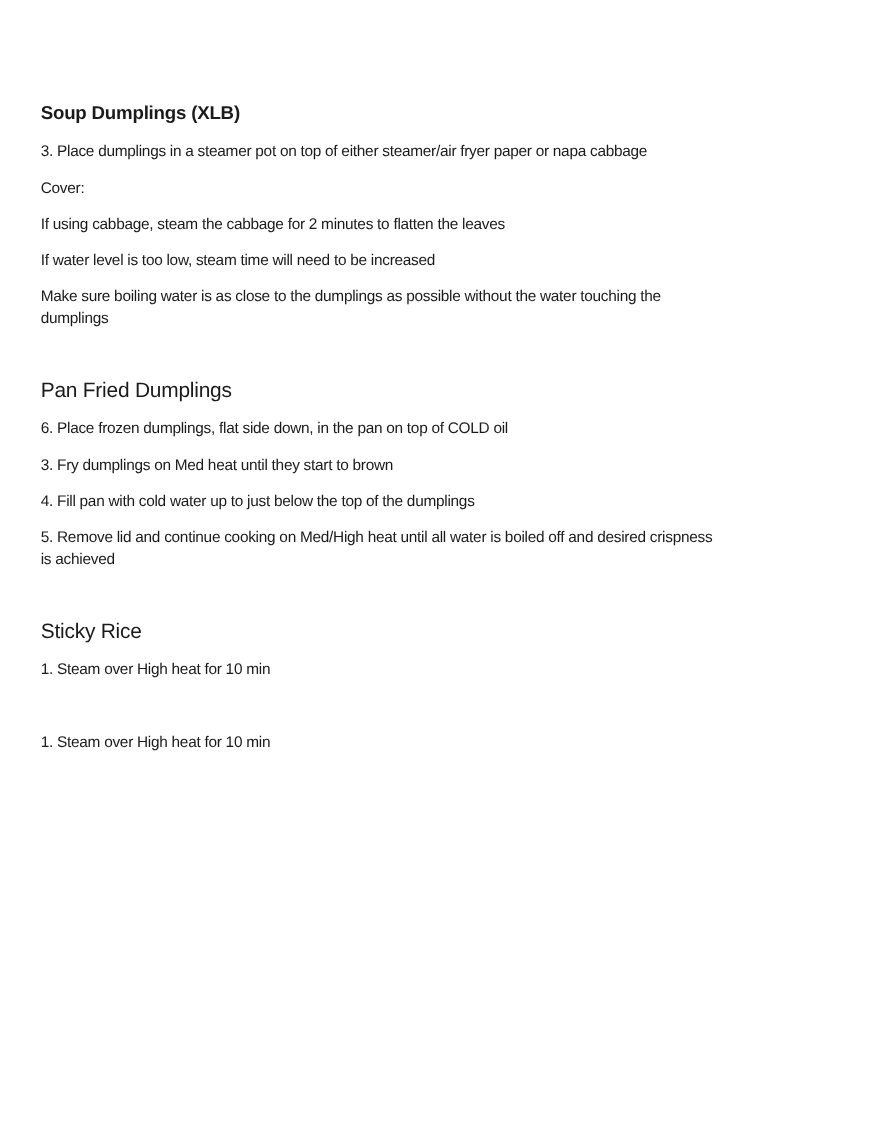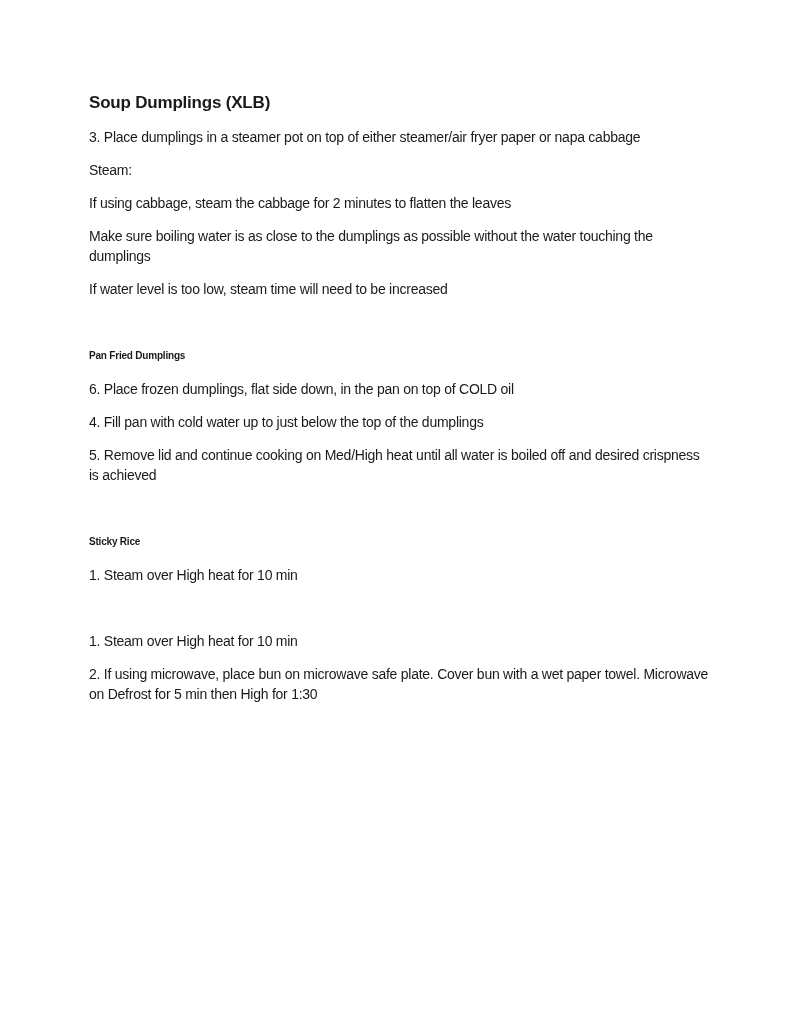--- a/index.html
+++ b/index.html
@@ -11,35 +11,35 @@
     width: 792px;
     height: 1024px;
     overflow: hidden;
     font-family: "Liberation Sans", sans-serif;
     color: #1a1a1a;
   }
   .page {
     box-sizing: border-box;
     width: 792px;
     height: 1024px;
-    padding: 92px 0 0 89px;
+    padding: 92px 0 0 37px;
     background: #ffffff;
     overflow: hidden;
   }
   .doc-title {
     font-size: 17px;
     font-weight: bold;
     line-height: 22px;
     margin: 0 0 13px 0;
     letter-spacing: -0.2px;
     white-space: pre;
   }
   .section-heading {
-    font-size: 10px;
-    font-weight: bold;
+    font-size: 19px;
+    font-weight: normal;
     line-height: 21px;
     margin: 0 0 13px 0;
     letter-spacing: -0.2px;
     white-space: pre;
   }
   .para {
     font-size: 14px;
     font-weight: normal;
     line-height: 20px;
     margin: 0 0 13px 0;
@@ -50,38 +50,37 @@
     height: 33px;
   }
 </style>
 </head>
 <body>
 
 <div class="page">
 
   <div class="doc-title">Soup Dumplings (XLB)</div>
   <div class="para">3. Place dumplings in a steamer pot on top of either steamer/air fryer paper or napa cabbage</div>
-  <div class="para">Steam:</div>
+  <div class="para">Cover:</div>
   <div class="para">If using cabbage, steam the cabbage for 2 minutes to flatten the leaves</div>
+  <div class="para">If water level is too low, steam time will need to be increased</div>
   <div class="para">Make sure boiling water is as close to the dumplings as possible without the water touching the
 dumplings</div>
-  <div class="para">If water level is too low, steam time will need to be increased</div>
 
   <div class="section-gap"></div>
 
   <div class="section-heading">Pan Fried Dumplings</div>
   <div class="para">6. Place frozen dumplings, flat side down, in the pan on top of COLD oil</div>
+  <div class="para">3. Fry dumplings on Med heat until they start to brown</div>
   <div class="para">4. Fill pan with cold water up to just below the top of the dumplings</div>
   <div class="para">5. Remove lid and continue cooking on Med/High heat until all water is boiled off and desired crispness
 is achieved</div>
 
   <div class="section-gap"></div>
 
   <div class="section-heading">Sticky Rice</div>
   <div class="para">1. Steam over High heat for 10 min</div>
 
   <div class="section-gap"></div>
 
   <div class="para">1. Steam over High heat for 10 min</div>
-  <div class="para">2. If using microwave, place bun on microwave safe plate. Cover bun with a wet paper towel. Microwave
-on Defrost for 5 min then High for 1:30</div>
 
 </div>
 
 </body></html>

